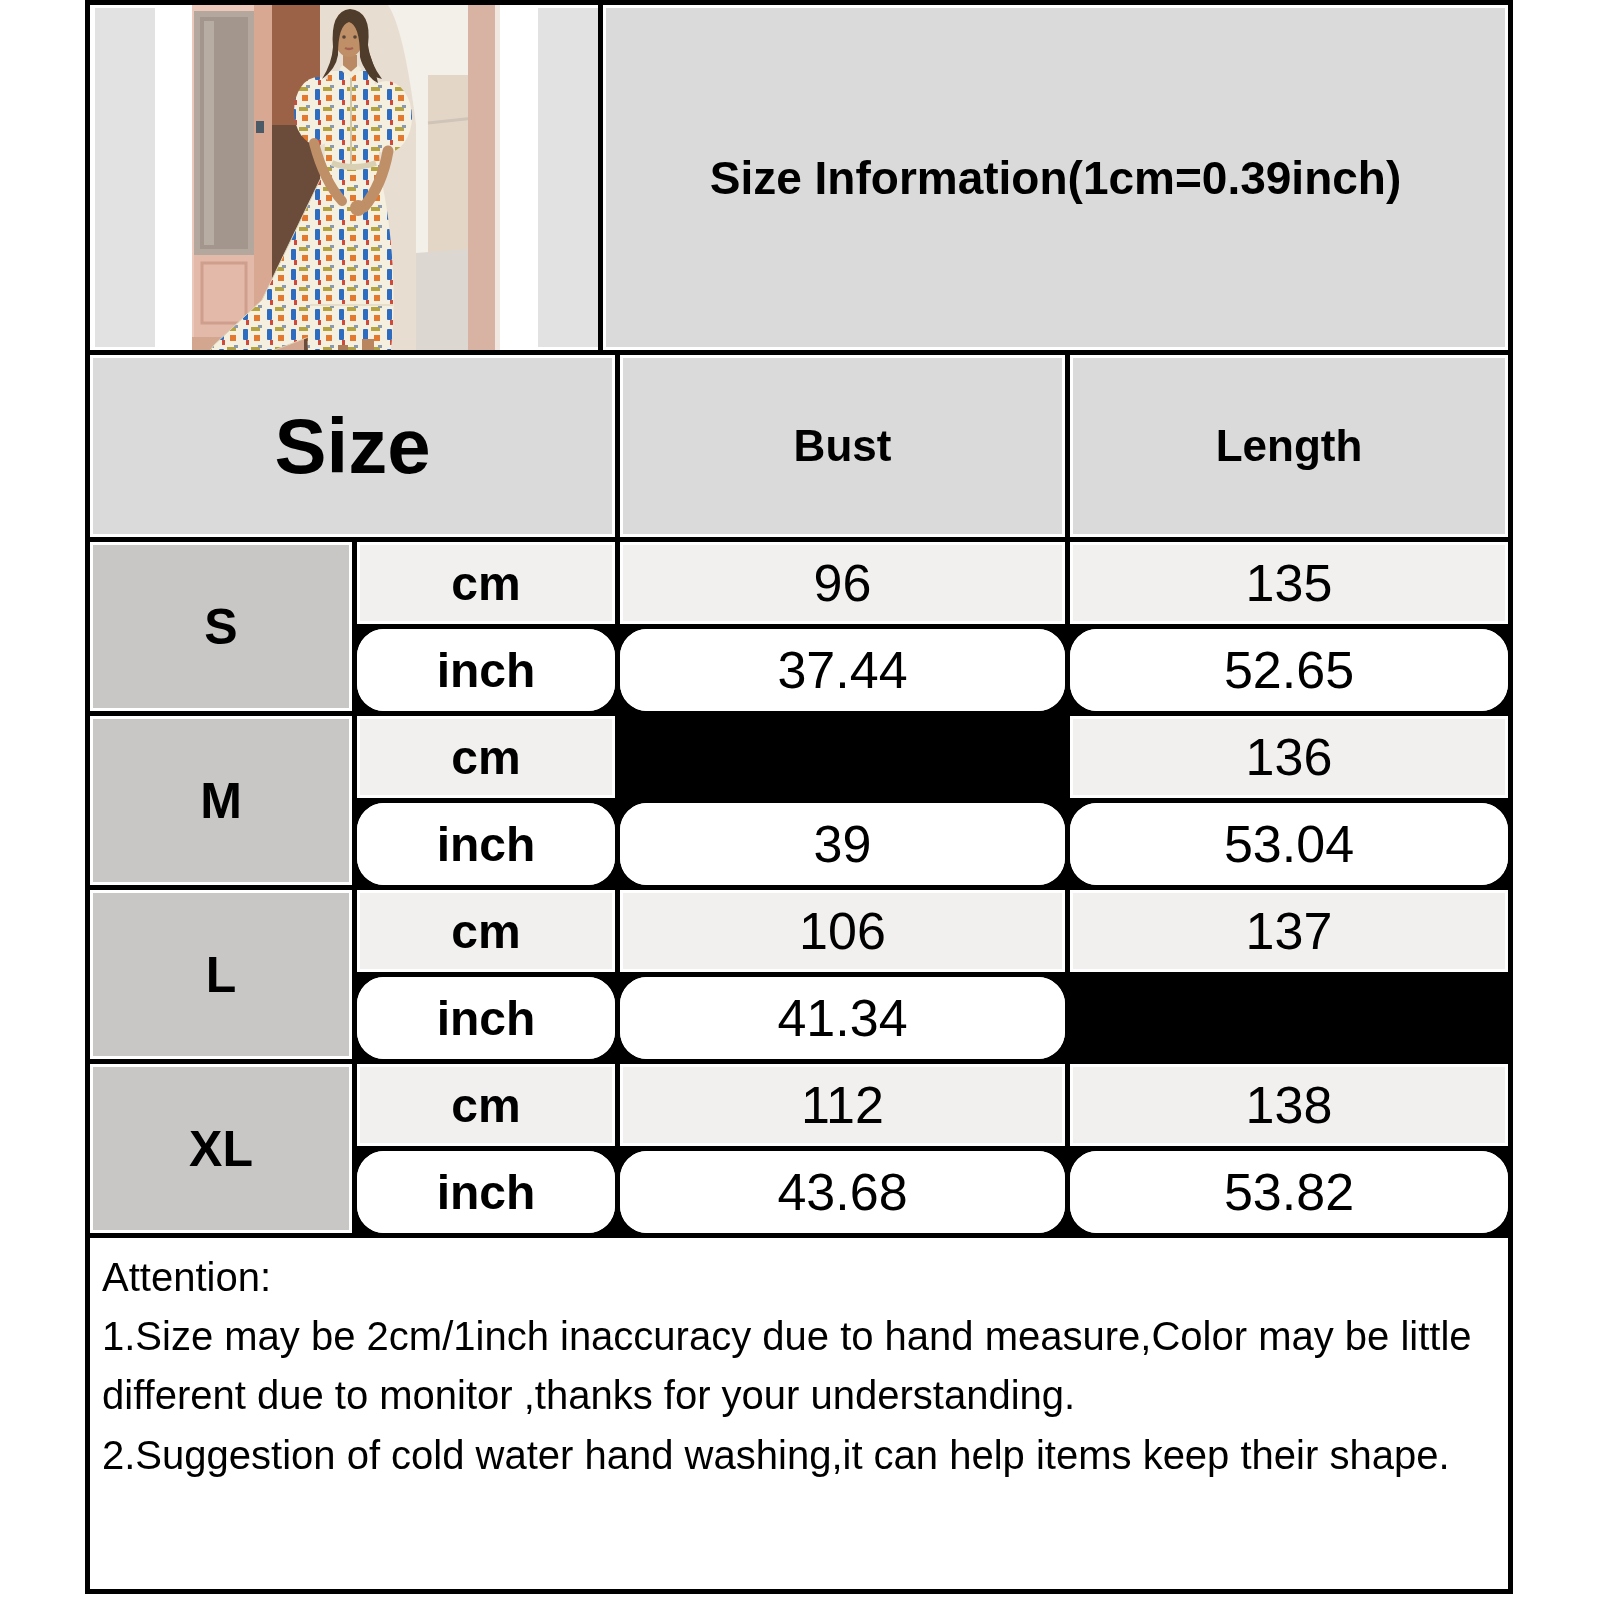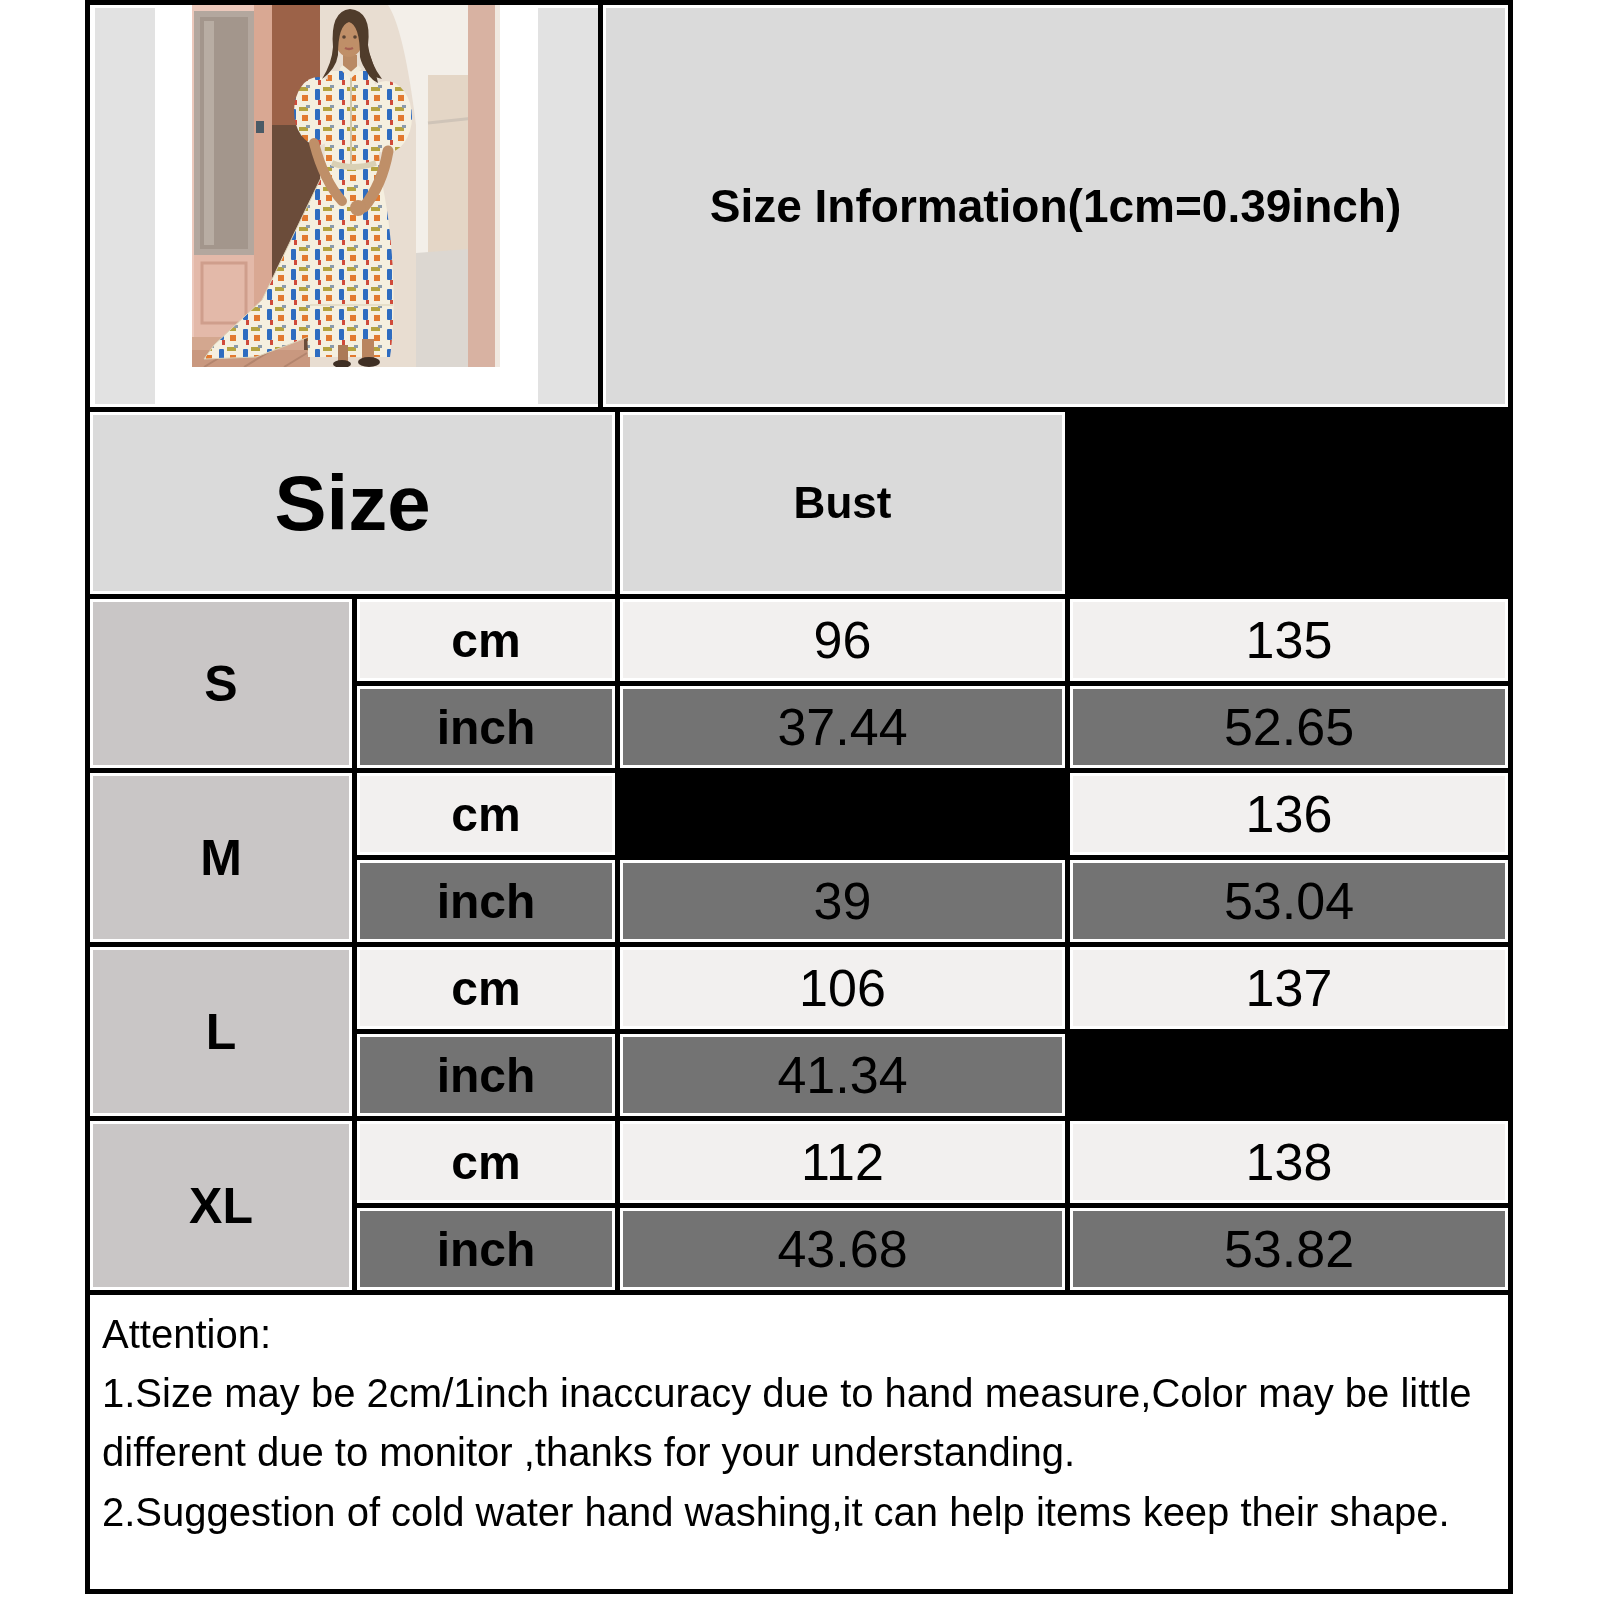--- a/index.html
+++ b/index.html
@@ -1,41 +1,41 @@
 <!DOCTYPE html>
 <html><head>
 <meta charset="utf-8">
 <style>
   html,body{margin:0;padding:0;background:#fff;}
   body{width:1600px;height:1600px;position:relative;font-family:"Liberation Sans","DejaVu Sans",sans-serif;color:#000;}
   .sheet{position:absolute;left:85px;top:0;width:1428px;height:1594px;background:#000;
          box-sizing:border-box;padding:5px;display:flex;flex-direction:column;gap:5px;}
   
-  .top-row{height:402px;flex:none;display:flex;gap:5px;}
+  .top-row{height:345px;flex:none;display:flex;gap:5px;}
   .photo-cell{width:508px;flex:none;background:#fff;position:relative;overflow:hidden;}
   .side-strip{position:absolute;top:3px;bottom:3px;width:60px;background:#e2e2e2;}
   .side-strip.left{left:5px;}
   .side-strip.right{left:448px;}
   .photo-svg{position:absolute;left:102px;top:0;}
   .title-cell{flex:1;background:#dadada;display:flex;align-items:center;justify-content:center;
               box-shadow:inset 0 0 0 3px #fff;}
   .title-cell span{font-size:46px;font-weight:bold;letter-spacing:0px;}
   
   .size-table{flex:none;display:grid;background:#000;gap:5px;
               grid-template-columns:262px 258px 445px 1fr;
               grid-template-rows:182px repeat(8,82px);}
   .cell{display:flex;align-items:center;justify-content:center;box-shadow:inset 0 0 0 3px #fff;}
   .hdr{background:#dadada;font-weight:bold;}
   .hdr-size{font-size:78px;}
   .hdr-col{font-size:44px;}
   .size-label{background:#c9c6c6;font-weight:bold;font-size:50px;}
   .unit{font-weight:bold;font-size:48px;}
   .val{font-size:52px;}
   .row-cm{background:#f2f0ef;}
-  .row-inch{background:#737373;}
+  .row-inch{background:#ffffff;border-radius:27px;}
   
   .attention{flex:1;background:#fff;padding:10px 16px 16px 12px;box-sizing:border-box;}
   .attention div{font-size:40px;line-height:1.48;}
 </style>
 </head>
 <body>
 
 <div class="sheet">
 
   <div class="top-row">
@@ -116,20 +116,21 @@
       </svg>
     </div>
     <div class="title-cell">
       <span>Size Information(1cm=0.39inch)</span>
     </div>
   </div>
 
   <div class="size-table">
     <div class="cell hdr hdr-col" style="grid-area:1/3/2/4">Bust</div>
     <div class="cell hdr hdr-size" style="grid-area:1/1/2/3">Size</div>
+    <div class="cell hdr hdr-col" style="grid-area:1/4/2/5">Length</div>
 
     <div class="cell size-label" style="grid-area:2/1/4/2">S</div>
     <div class="cell unit row-cm" style="grid-area:2/2/3/3">cm</div>
     <div class="cell val row-cm" style="grid-area:2/3/3/4">96</div>
     <div class="cell val row-cm" style="grid-area:2/4/3/5">135</div>
     <div class="cell unit row-inch" style="grid-area:3/2/4/3">inch</div>
     <div class="cell val row-inch" style="grid-area:3/3/4/4">37.44</div>
     <div class="cell val row-inch" style="grid-area:3/4/4/5">52.65</div>
 
     <div class="cell size-label" style="grid-area:4/1/6/2">M</div>

